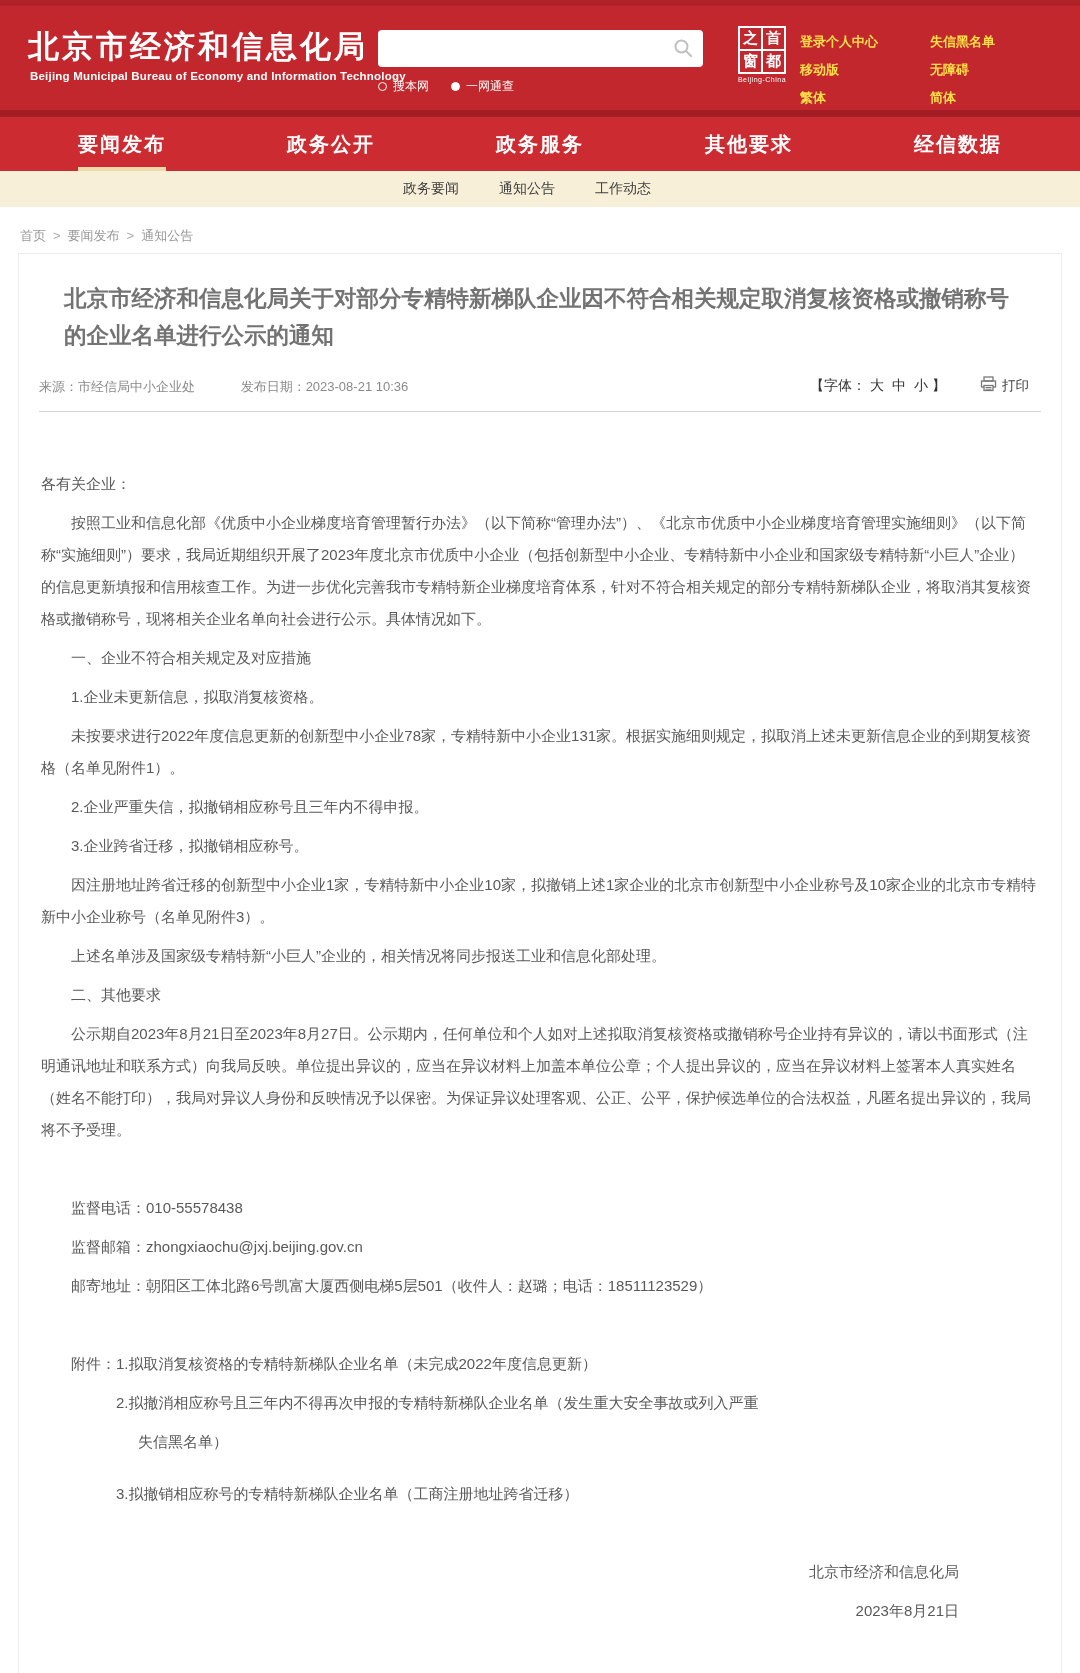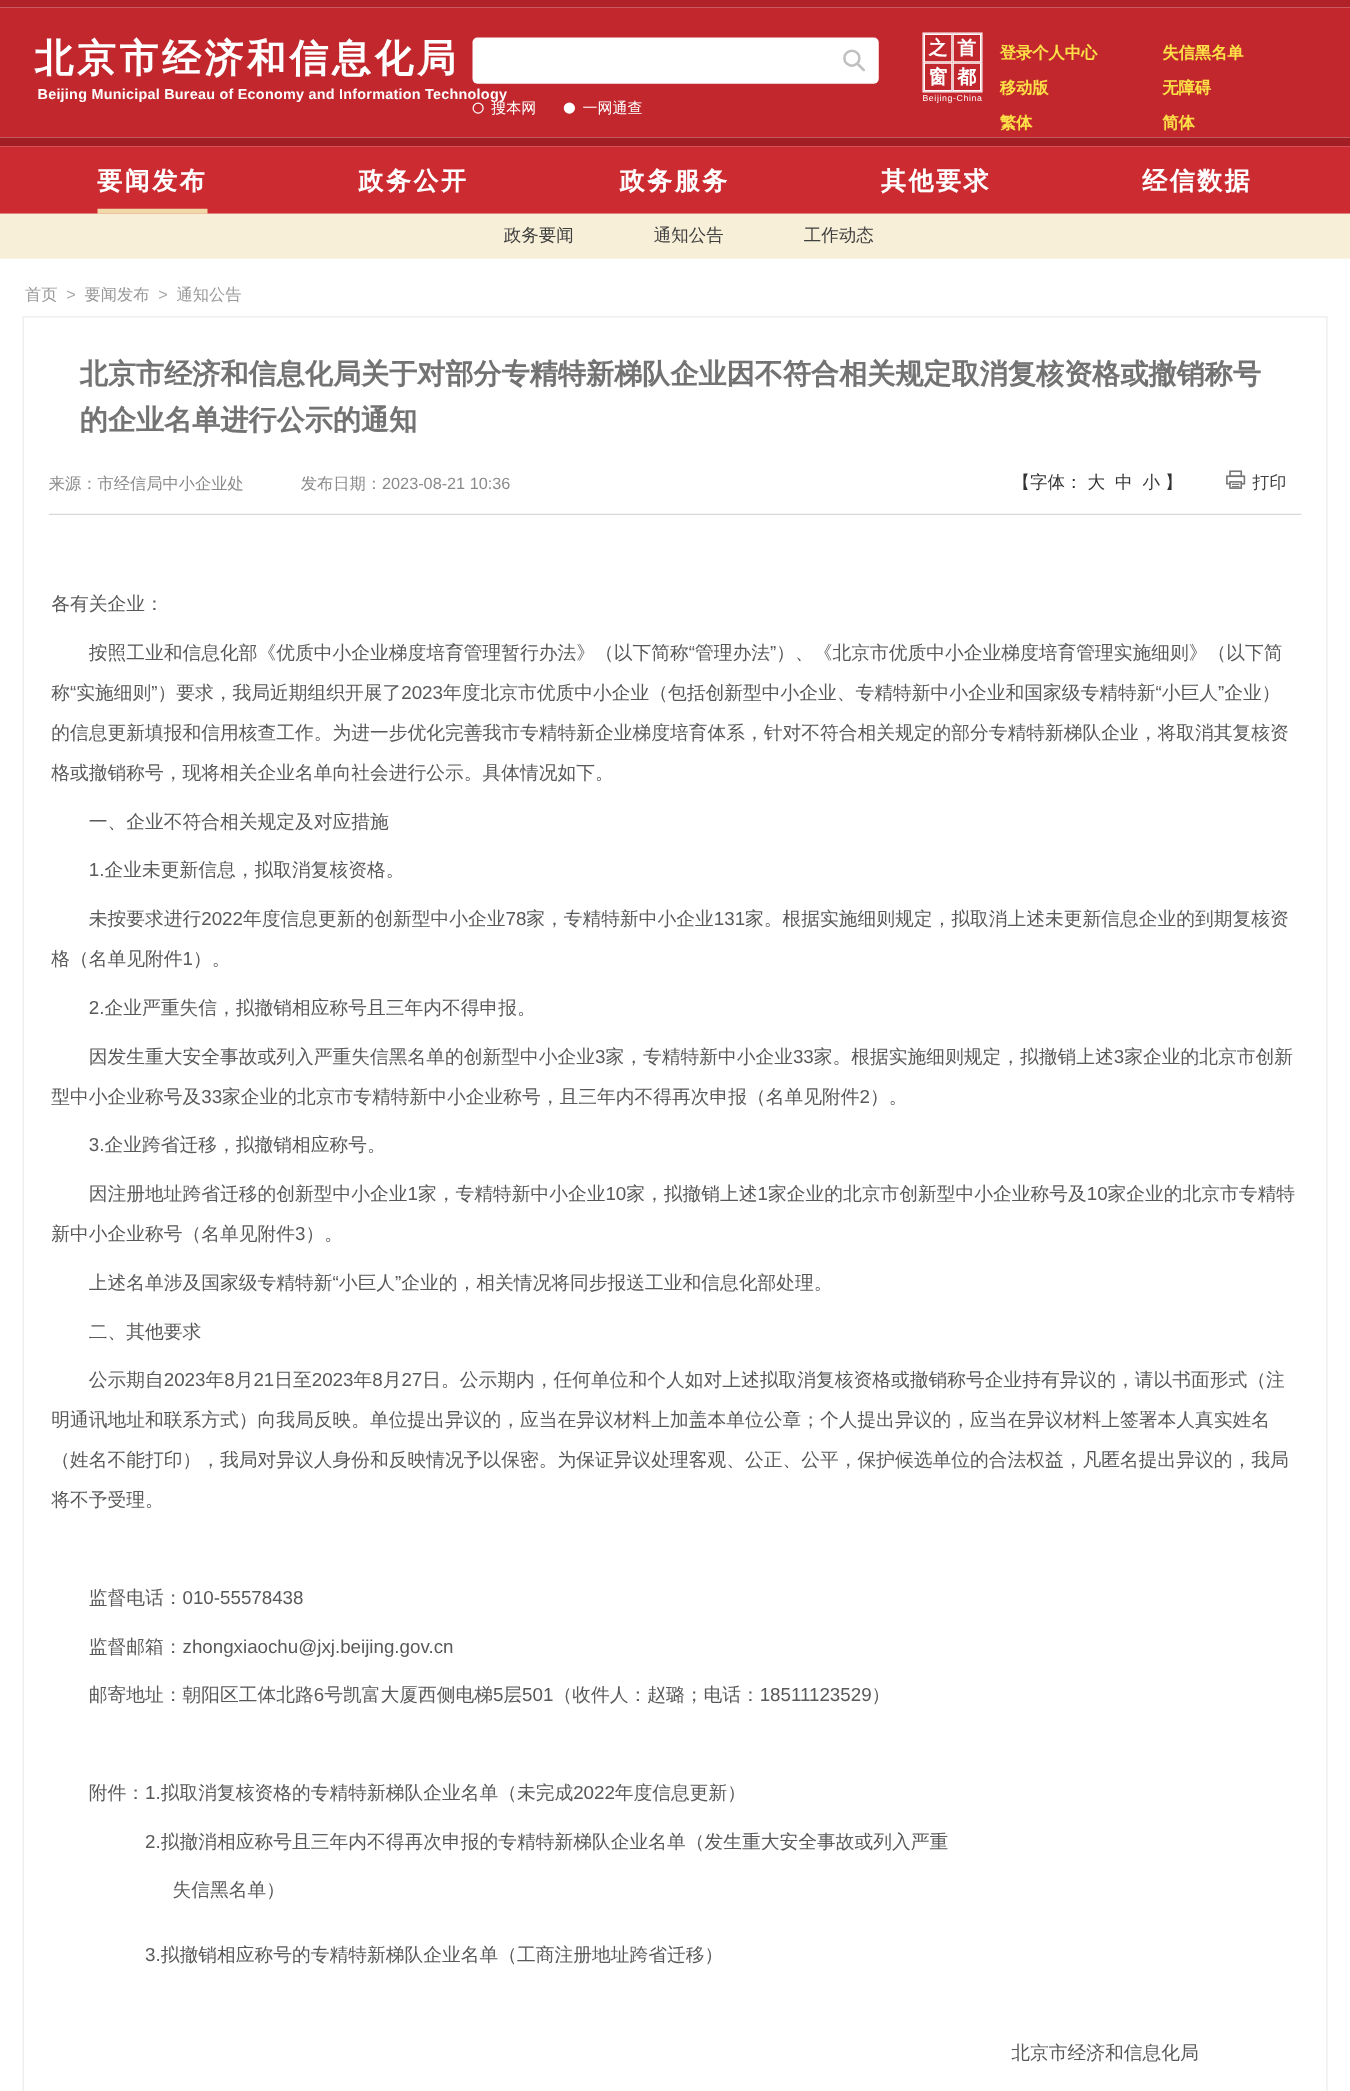--- a/index.html
+++ b/index.html
@@ -29,21 +29,21 @@
   .cw-caption { color:#fff; font-size:7px; margin-top:2px; letter-spacing:.5px; }
   .quick-links { position:absolute; left:800px; top:27px; display:grid; grid-template-columns:100px auto; column-gap:30px; row-gap:10px; font-size:13px; color:#fde047;font-weight:bold; }
   .quick-links span { cursor:pointer; white-space:nowrap; }
   
   .nav-divider { height:7px; background:#a21e24; }
   .main-nav { height:54px; background:#cc2b31; }
   .main-nav ul { list-style:none; display:flex; justify-content:space-between; padding:0 78px; height:100%; }
   .main-nav li { position:relative; color:#fff; font-size:20px; font-weight:bold; letter-spacing:2px; display:flex; align-items:center; cursor:pointer; }
   .main-nav li.active::after { content:""; position:absolute; bottom:0; left:50%; transform:translateX(-50%); width:88px; height:4px; background:#f0d9a8; }
   
-  .subnav { height:36px; background:#f7efd8; display:flex; gap:64px; padding-left:403px; align-items:center; font-size:14px; color:#3f3f3f; }
+  .subnav { height:36px; background:#f7efd8; display:flex; gap:40px; padding-left:403px; align-items:center; font-size:14px; color:#3f3f3f; }
   .subnav span { cursor:pointer; }
   
   .breadcrumb { margin:20px 0 8px 20px; font-size:13px; color:#999; }
   .breadcrumb .crumb { cursor:pointer; }
   .breadcrumb .sep { margin:0 7px; color:#aaa; }
   
   .content { margin:0 18px; background:#fff; border:1px solid #ececec; min-height:1408px; padding-bottom:60px; }
   .title { margin:26px 45px 0; font-size:22.5px; line-height:37px; color:#737373; font-weight:bold; }
   .meta { position:relative; margin:18px 20px 0; height:40px; border-bottom:1px solid #d8d8d8; font-size:13px; color:#8a8a8a; }
   .meta-left { position:absolute; left:0; top:6px; }
@@ -159,21 +159,20 @@
     </span>
   </div>
 
   <div class="article-body" id="article-body">
       <p>各有关企业：</p>
       <p class="p-indent">按照工业和信息化部《优质中小企业梯度培育管理暂行办法》（以下简称“管理办法”）、《北京市优质中小企业梯度培育管理实施细则》（以下简称“实施细则”）要求，我局近期组织开展了2023年度北京市优质中小企业（包括创新型中小企业、专精特新中小企业和国家级专精特新“小巨人”企业）的信息更新填报和信用核查工作。为进一步优化完善我市专精特新企业梯度培育体系，针对不符合相关规定的部分专精特新梯队企业，将取消其复核资格或撤销称号，现将相关企业名单向社会进行公示。具体情况如下。</p>
       <p class="p-indent">一、企业不符合相关规定及对应措施</p>
       <p class="p-indent">1.企业未更新信息，拟取消复核资格。</p>
       <p class="p-indent">未按要求进行2022年度信息更新的创新型中小企业78家，专精特新中小企业131家。根据实施细则规定，拟取消上述未更新信息企业的到期复核资格（名单见附件1）。</p>
       <p class="p-indent">2.企业严重失信，拟撤销相应称号且三年内不得申报。</p>
-      <p class="p-indent">因发生重大安全事故或列入严重失信黑名单的创新型中小企业3家，专精特新中小企业33家。根据实施细则规定，拟撤销上述3家企业的北京市创新型中小企业称号及33家企业的北京市专精特新中小企业称号，且三年内不得再次申报（名单见附件2）。</p>
       <p class="p-indent">3.企业跨省迁移，拟撤销相应称号。</p>
       <p class="p-indent">因注册地址跨省迁移的创新型中小企业1家，专精特新中小企业10家，拟撤销上述1家企业的北京市创新型中小企业称号及10家企业的北京市专精特新中小企业称号（名单见附件3）。</p>
       <p class="p-indent">上述名单涉及国家级专精特新“小巨人”企业的，相关情况将同步报送工业和信息化部处理。</p>
       <p class="p-indent">二、其他要求</p>
       <p class="p-indent">公示期自2023年8月21日至2023年8月27日。公示期内，任何单位和个人如对上述拟取消复核资格或撤销称号企业持有异议的，请以书面形式（注明通讯地址和联系方式）向我局反映。单位提出异议的，应当在异议材料上加盖本单位公章；个人提出异议的，应当在异议材料上签署本人真实姓名（姓名不能打印），我局对异议人身份和反映情况予以保密。为保证异议处理客观、公正、公平，保护候选单位的合法权益，凡匿名提出异议的，我局将不予受理。</p>
       <p class="p-indent p-gap">监督电话：010-55578438</p>
       <p class="p-indent">监督邮箱：zhongxiaochu@jxj.beijing.gov.cn</p>
       <p class="p-indent">邮寄地址：朝阳区工体北路6号凯富大厦西侧电梯5层501（收件人：赵璐；电话：18511123529）</p>
       <p class="p-indent p-gap">附件：1.拟取消复核资格的专精特新梯队企业名单（未完成2022年度信息更新）</p>
       <p class="p-attach2">2.拟撤消相应称号且三年内不得再次申报的专精特新梯队企业名单（发生重大安全事故或列入严重</p>

